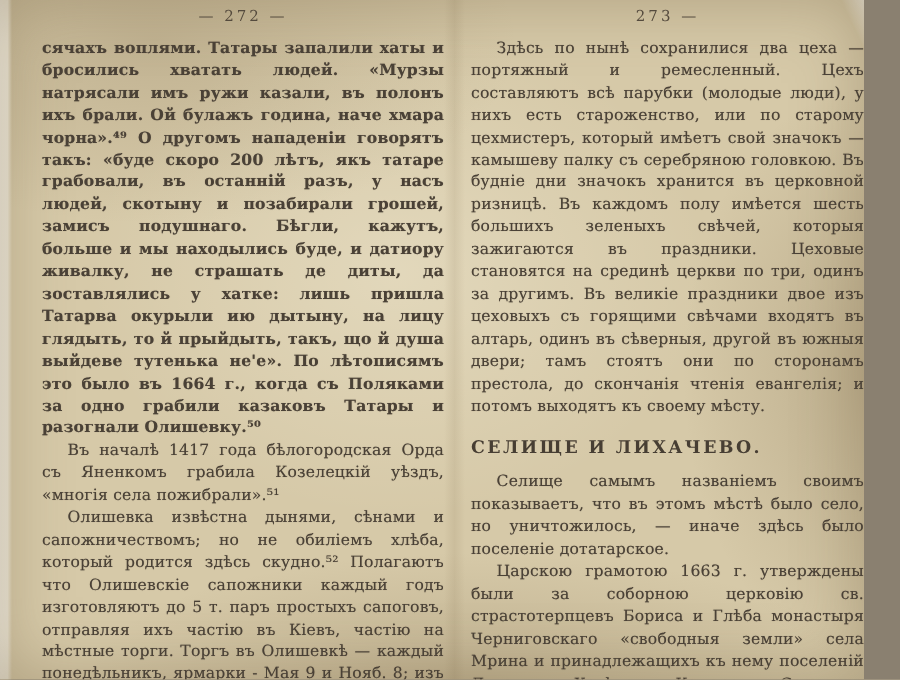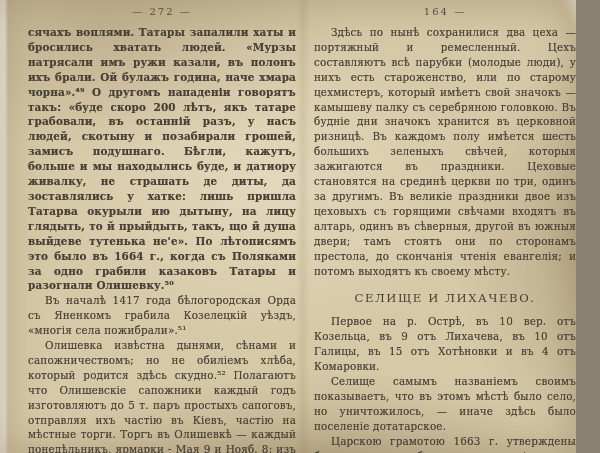--- a/index.html
+++ b/index.html
@@ -34,41 +34,40 @@
     margin:6px 0 8px 0;color:#544a3d;
   }
   .body-text{
     margin:0;font-size:10.4px;line-height:14.9px;
     text-align:justify;text-indent:17px;
     letter-spacing:0.15px;
     text-shadow:0 0 0.5px rgba(74,65,54,0.55);
   }
   .no-indent{text-indent:0;font-weight:bold;}
   .section-heading{
-    margin:13px 0 9px 0;text-align:center;
-    font-size:11.6px;font-weight:normal;letter-spacing:1.6px;
+    margin:13px 0 9px 0;text-align:left;
+    font-size:11.6px;font-weight:bold;letter-spacing:1.6px;
     text-indent:0;color:#473e33;
   }
 </style>
 </head>
 <body>
 
 <div class="scan">
   <div class="gutter"></div>
 
   <div class="page page-left">
     <div class="page-number">— 272 —</div>
     <p class="body-text no-indent">сячахъ воплями. Татары запалили хаты и бросились хватать людей. «Мурзы натрясали имъ ружи казали, въ полонъ ихъ брали. Ой булажъ година, наче хмара чорна».⁴⁹ О другомъ нападеніи говорятъ такъ: «буде скоро 200 лѣтъ, якъ татаре грабовали, въ останній разъ, у насъ людей, скотыну и позабирали грошей, замисъ подушнаго. Бѣгли, кажутъ, больше и мы находылись буде, и датиору живалку, не страшать де диты, да зоставлялись у хатке: лишь пришла Татарва окурыли ию дытыну, на лицу глядыть, то й прыйдыть, такъ, що й душа выйдеве тутенька не'е». По лѣтописямъ это было въ 1664 г., когда съ Поляками за одно грабили казаковъ Татары и разогнали Олишевку.⁵⁰</p>
     <p class="body-text">Въ началѣ 1417 года бѣлогородская Орда съ Яненкомъ грабила Козелецкій уѣздъ, «многія села пожибрали».⁵¹</p>
     <p class="body-text">Олишевка извѣстна дынями, сѣнами и сапожничествомъ; но не обиліемъ хлѣба, который родится здѣсь скудно.⁵² Полагаютъ что Олишевскіе сапожники каждый годъ изготовляютъ до 5 т. паръ простыхъ сапоговъ, отправляя ихъ частію въ Кіевъ, частію на мѣстные торги. Торгъ въ Олишевкѣ — каждый понедѣльникъ, ярмарки - Мая 9 и Нояб. 8; изъ нихъ на первой продается товаровъ на 3000 руб. и въ томъ числѣ рогатаго скота на 1000 р.</p>
 
   </div>
 
   <div class="page page-right">
-    <div class="page-number">164 —</div>
+    <div class="page-number">273 —</div>
     <p class="body-text">Здѣсь по нынѣ сохранилися два цеха — портяжный и ремесленный. Цехъ составляютъ всѣ парубки (молодые люди), у нихъ есть староженство, или по старому цехмистеръ, который имѣетъ свой значокъ — камышеву палку съ серебряною головкою. Въ будніе дни значокъ хранится въ церковной ризницѣ. Въ каждомъ полу имѣется шесть большихъ зеленыхъ свѣчей, которыя зажигаются въ праздники. Цеховые становятся на срединѣ церкви по три, одинъ за другимъ. Въ великіе праздники двое изъ цеховыхъ съ горящими свѣчами входятъ въ алтарь, одинъ въ сѣверныя, другой въ южныя двери; тамъ стоятъ они по сторонамъ престола, до скончанія чтенія евангелія; и потомъ выходятъ къ своему мѣсту.</p>
     <h2 class="section-heading">СЕЛИЩЕ И ЛИХАЧЕВО.</h2>
-    <p class="body-text">Первое на р. Острѣ, въ 10 вер. отъ Козельца, въ 9 отъ Лихачева, въ 10 отъ Галицы, въ 15 отъ Хотѣновки и въ 4 отъ Комаровки.</p>
     <p class="body-text">Селище самымъ названіемъ своимъ показываетъ, что въ этомъ мѣстѣ было село, но уничтожилось, — иначе здѣсь было поселеніе дотатарское.</p>
     <p class="body-text">Царскою грамотою 1663 г. утверждены были за соборною церковію св. страстотерпцевъ Бориса и Глѣба монастыря Черниговскаго «свободныя земли» села Мрина и принадлежащихъ къ нему поселеній Лихачевки, Хотѣновки, Комаровки, Селища и Галицы, тогда какъ прежде тѣми всѣми землями владѣли Черниговскіе Доминикане.⁵⁴</p>
 
   </div>
 </div>
 
 </body></html>

